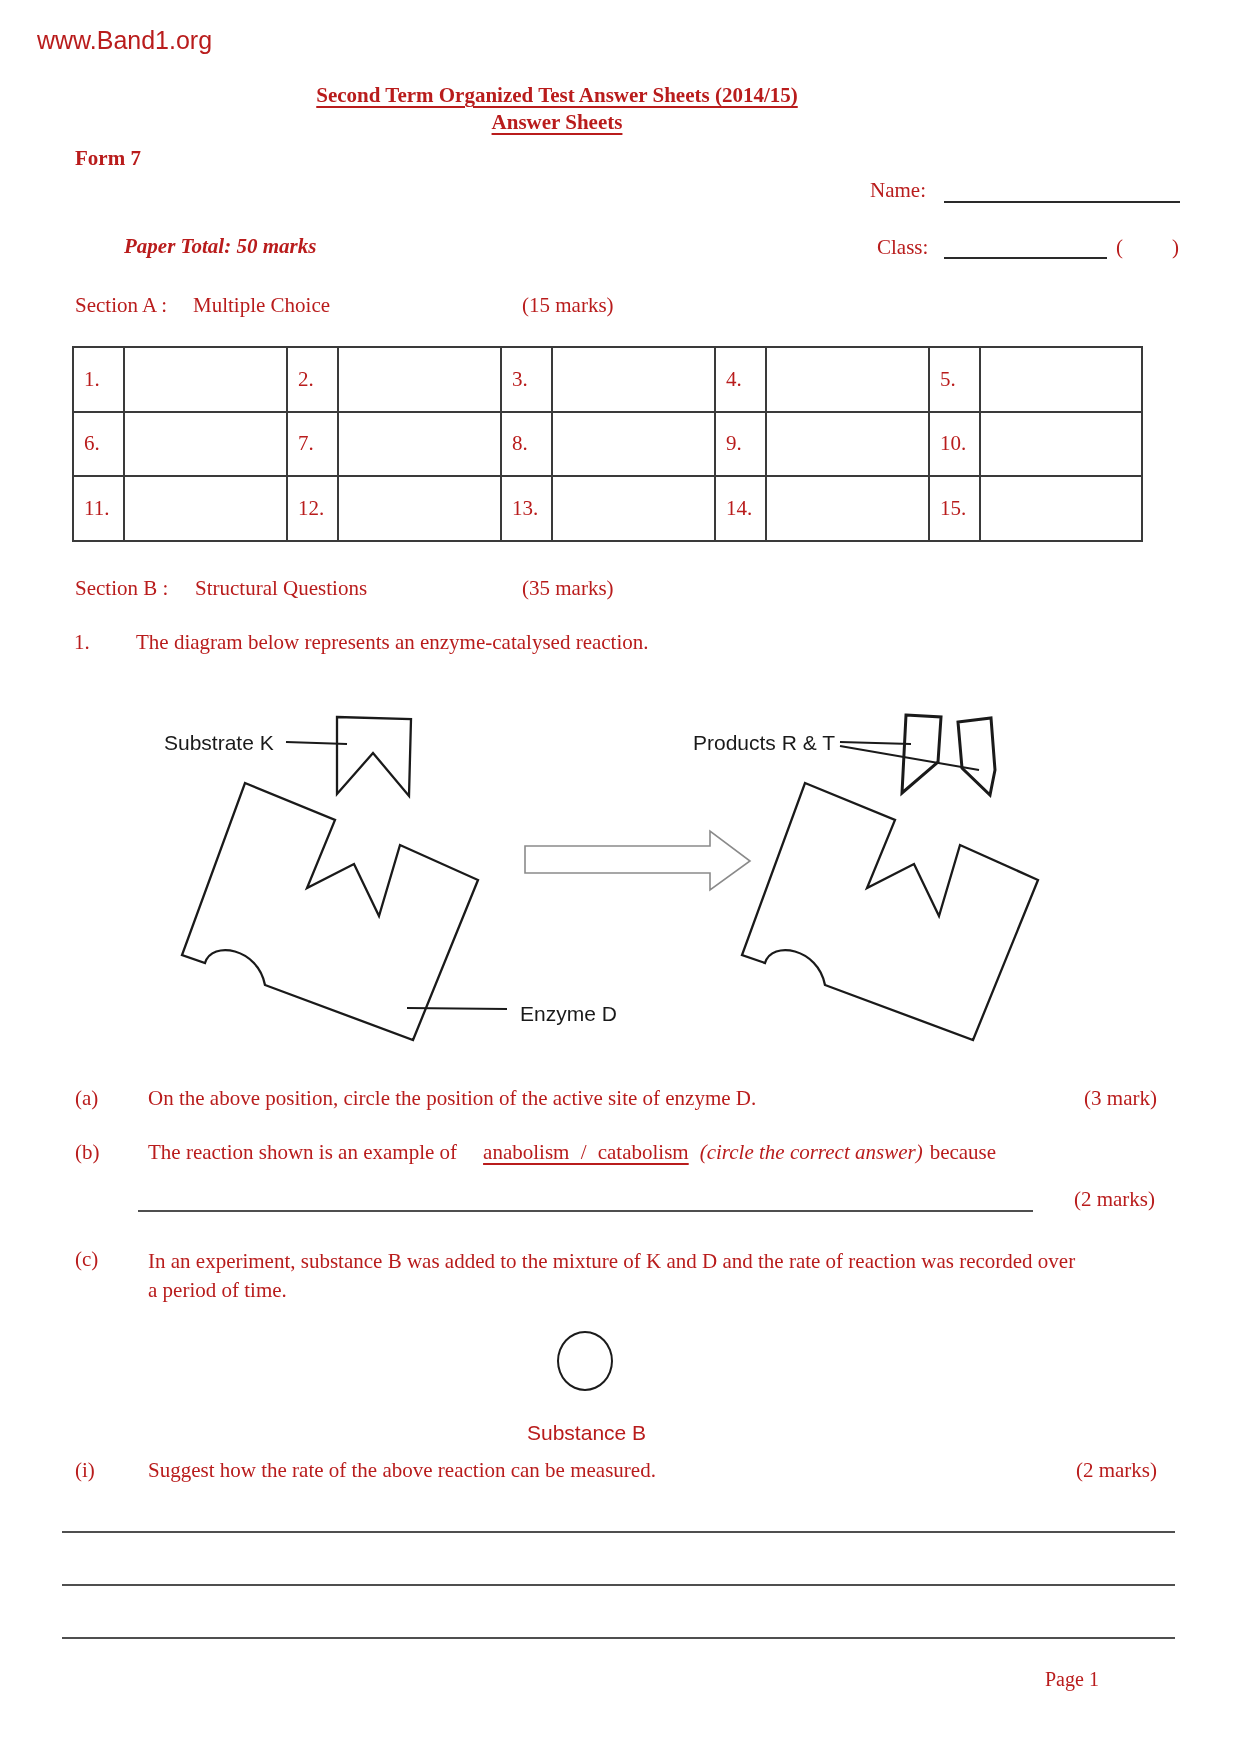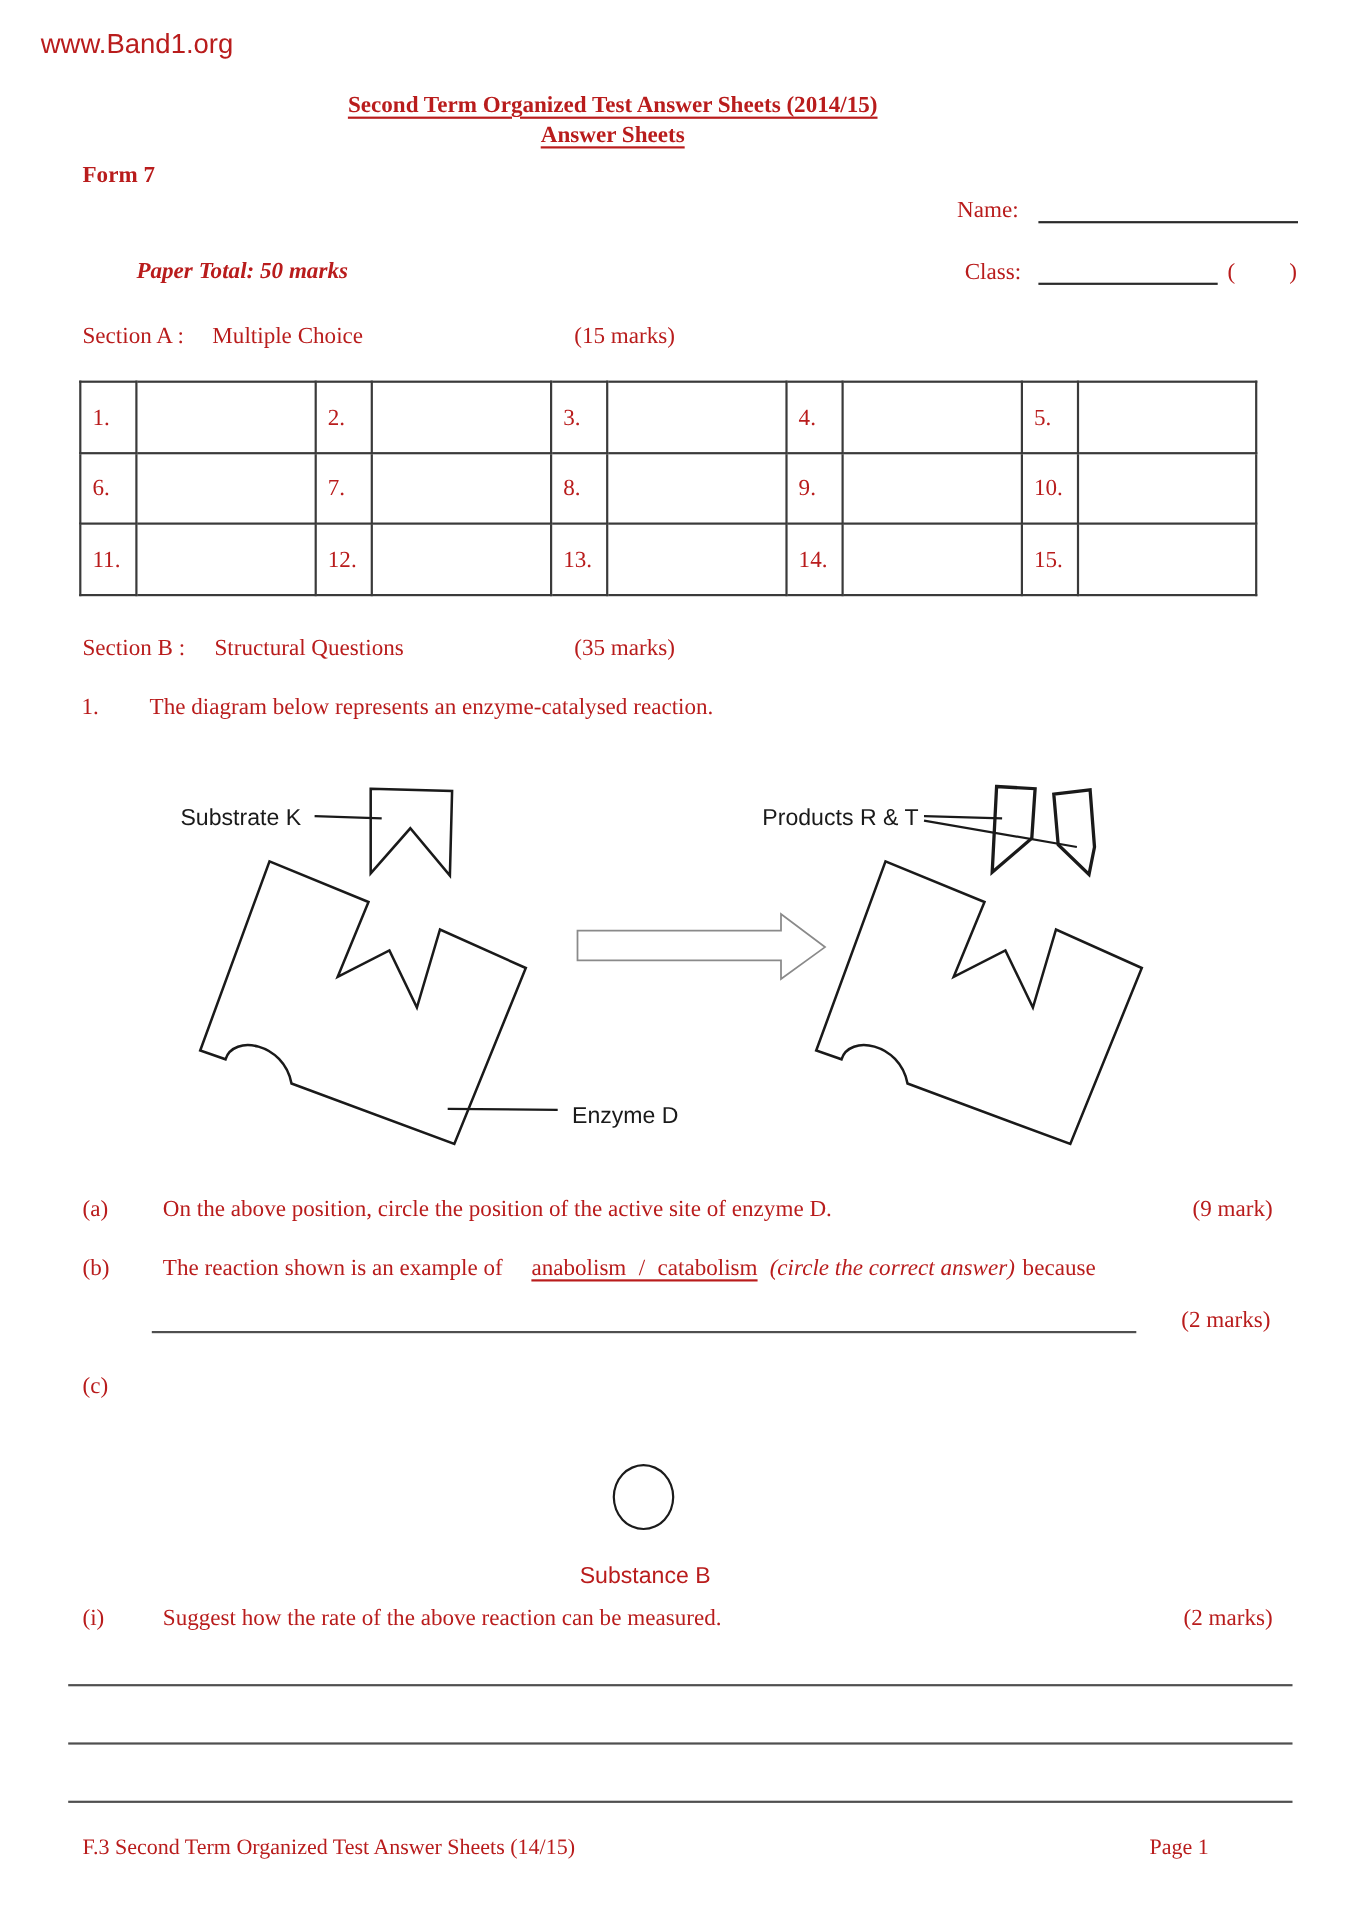--- a/index.html
+++ b/index.html
@@ -141,38 +141,41 @@
     <polygon points="958,722 991,718 995,770 990,795 962,768" fill="none" stroke="#1a1a1a" stroke-width="3"></polygon>
 
     <path d="M 245 783 L 335 820 L 307 888 L 354 864 L 379 916 L 400 845 L 478 880 L 413 1040 L 265 985 C 258 948 212 940 205 963 L 182 955 Z" transform="translate(560,0)" fill="none" stroke="#1a1a1a" stroke-width="2.3"></path>
 
     <line x1="407" y1="1008" x2="507" y2="1009" stroke="#1a1a1a" stroke-width="2"></line>
     <text x="520" y="1021">Enzyme D</text>
   </svg>
 
   <div class="abs" style="left:75px; top:1086px;">(a)</div>
   <div class="abs" style="left:148px; top:1086px;">On the above position, circle the position of the active site of enzyme D.</div>
-  <div class="abs marks-right" style="left:1007px; top:1086px;">(9 mark)</div>
+  <div class="abs marks-right" style="left:1007px; top:1086px;">(3 mark)</div>
 
   <div class="abs" style="left:75px; top:1140px;">(b)</div>
   <div class="abs" style="left:148px; top:1140px; width:1020px;">
     <span>The reaction shown is an example of</span><span class="uline" style="margin-left:26px; word-spacing:6px;">anabolism / catabolism</span><span class="ital" style="margin-left:11px;">(circle the correct answer)</span><span style="margin-left:7px;">because</span>
   </div>
   <div class="abs marks-right" style="left:1005px; top:1187px;">(2 marks)</div>
   <div class="abs writeline" style="left:138px; top:1210px; width:895px;"></div>
 
   <div class="abs" style="left:75px; top:1247px;">(c)</div>
+  <div class="abs bodytext" style="left:148px; top:1247px; width:1030px;">
+    <div>In an experiment, substance B was added to the mixture of K and D and the rate of reaction was recorded over</div>
+    <div>a period of time.</div>
+  </div>
 
   <div class="abs substance-circle" style="left:557px; top:1331px;"></div>
   <div class="abs sans" style="left:527px; top:1401px;margin-top:20px;">Substance B</div>
 
   <div class="abs" style="left:75px; top:1458px;">(i)</div>
   <div class="abs" style="left:148px; top:1458px;">Suggest how the rate of the above reaction can be measured.</div>
   <div class="abs marks-right" style="left:1007px; top:1458px;">(2 marks)</div>
 
   <div class="abs writeline" style="left:62px; top:1531px; width:1113px; border-top-width:2.5px;"></div>
   <div class="abs writeline" style="left:62px; top:1584px; width:1113px; border-top-width:2.5px;"></div>
   <div class="abs writeline" style="left:62px; top:1637px; width:1113px; border-top-width:2.5px;"></div>
 
-  <div class="abs" style="left:75px; top:1668px; font-size:20px;">F.3 Second Term Organized Test Answer Sheets (14/15)</div>
   <div class="abs" style="left:1045px; top:1668px; font-size:20px;">Page 1</div>
 
 </div>
 
 </body></html>

